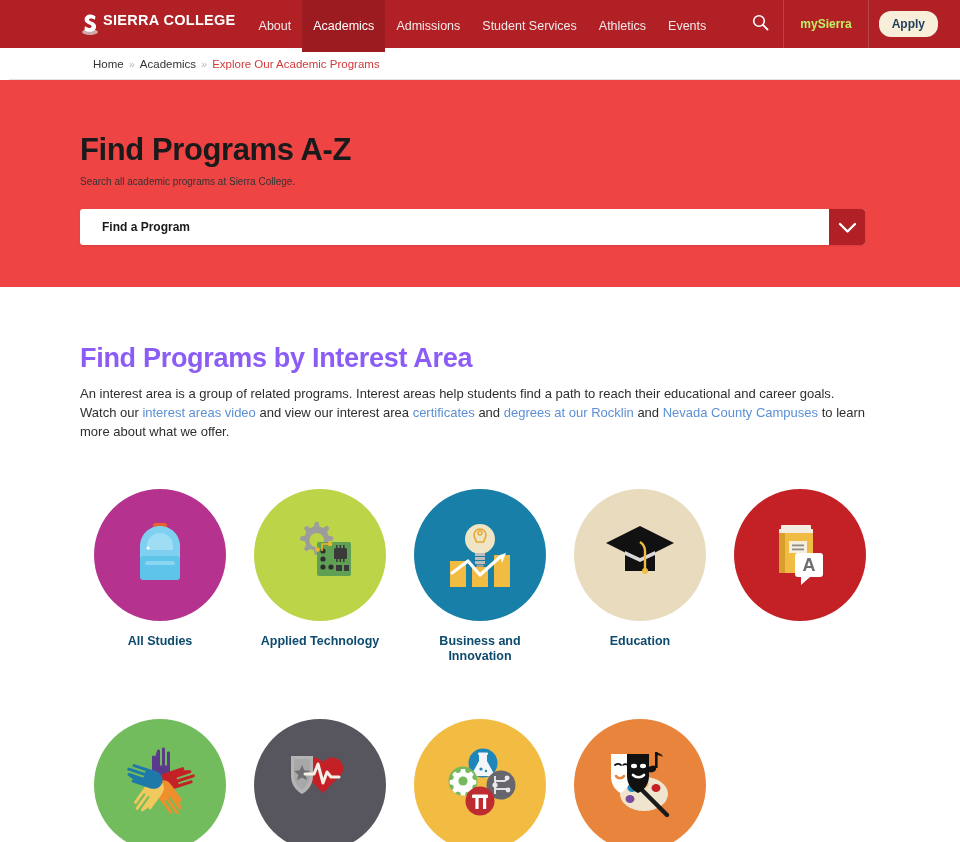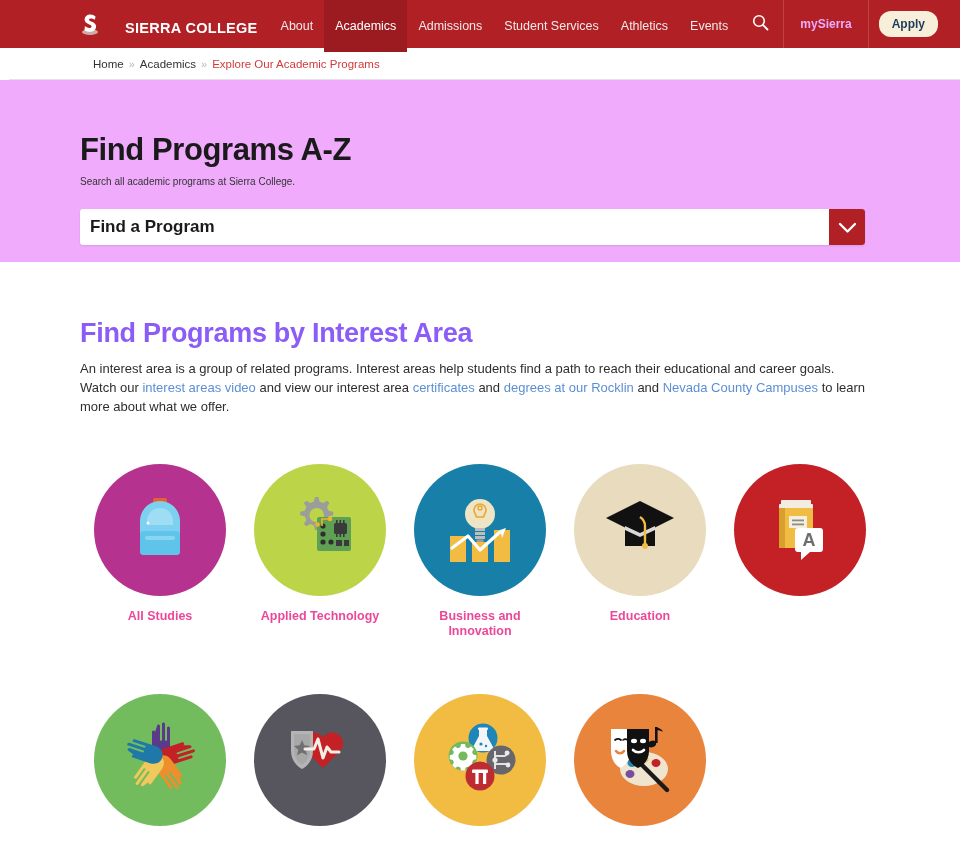--- a/index.html
+++ b/index.html
@@ -14,21 +14,21 @@
 
   
   .header {
     height: 48px;
     background: #B02025;
     display: flex;
     align-items: center;
     position: relative;
   }
   .logo-wrap {
-    display: flex; align-items: flex-end; gap: 25px;
+    display: flex; align-items: flex-start; gap: 3px;
     margin-left: 80px;
     text-decoration: none;
   }
   .logo-mark {
     width: 20px; height: 24px;
     position: relative;
     display: flex; align-items: center; justify-content: center;
   }
   .logo-mark svg { display:block; }
   .logo-text {
@@ -58,21 +58,21 @@
     width:1px; height:48px; background: rgba(255,255,255,0.16);
   }
   .search-btn {
     width: 46px; height: 48px;
     display:flex; align-items:center; justify-content:center;
     background: transparent; border: none; cursor: pointer; padding:0;
   }
   .mysierra {
     display:flex; align-items:center; justify-content:center;
     height: 48px; padding: 0 16px;
-    color:#f0abfc; font-size:12px; font-weight:bold; text-decoration:none;
+    color:#bef264; font-size:12px; font-weight:bold; text-decoration:none;
     white-space: nowrap;
   }
   .apply-btn {
     background: #F7EFD9;
     color: #1F3C5C;
     font-size: 12px;
     font-weight: bold;
     border: none;
     border-radius: 12px;
     padding: 6px 13px;
@@ -90,23 +90,23 @@
     font-size: 11.5px;
     border-bottom: 1px solid #e3e3e3;
     margin-left: 9px;
   }
   .breadcrumb a { color:#333333; text-decoration:none; }
   .breadcrumb .sep { color:#b9b9b9; margin: 0 5px; font-size: 11px; }
   .breadcrumb .current { color:#D23A3A; }
 
   
   .hero {
-    background: #f0abfc;
+    background: #ef4444;
     padding: 52px 0 64px 0;
-    height: 182px;
+    height: 207px;
   }
   .container { width: 800px; margin: 0 auto; padding: 0; }
   .hero h1 {
     margin: 0 0 8px 0;
     font-size: 31px;
     font-weight: bold;
     letter-spacing: -0.4px;
     color: #1a1a1a;
   }
   .hero p.sub { margin: 0 0 22px 0; font-size: 10px; color:#333; }
@@ -116,22 +116,22 @@
     background: #ffffff;
     border-radius: 3px;
     box-shadow: 0 1px 2px rgba(0,0,0,0.10);
     overflow: hidden;
     cursor: pointer;
     width: 785px;
   }
   .select-label {
     flex: 1;
     display:flex; align-items:center;
-    padding-left: 10px;
-    font-size: 17px;
+    padding-left: 22px;
+    font-size: 12px;
     font-weight: bold;
     color: #1a1a1a;
   }
   .select-arrow {
     width: 36px;
     background: #B02025;
     display:flex; align-items:center; justify-content:center;
   }
 
   
@@ -168,21 +168,21 @@
   }
   .circle {
     width: 132px; height: 132px;
     border-radius: 50%;
     display:flex; align-items:center; justify-content:center;
   }
   .tile-label {
     margin-top: 13px;
     font-size: 12.5px;
     font-weight: bold;
-    color: #ec4899;
+    color: #0c4a6e;
     text-align: center;
     line-height: 1.18;
     width: 140px;
   }
   .grid .tile:nth-child(n+6) { margin-top: 55px; }
 </style>
 </head>
 <body>
 
 <div class="header">

